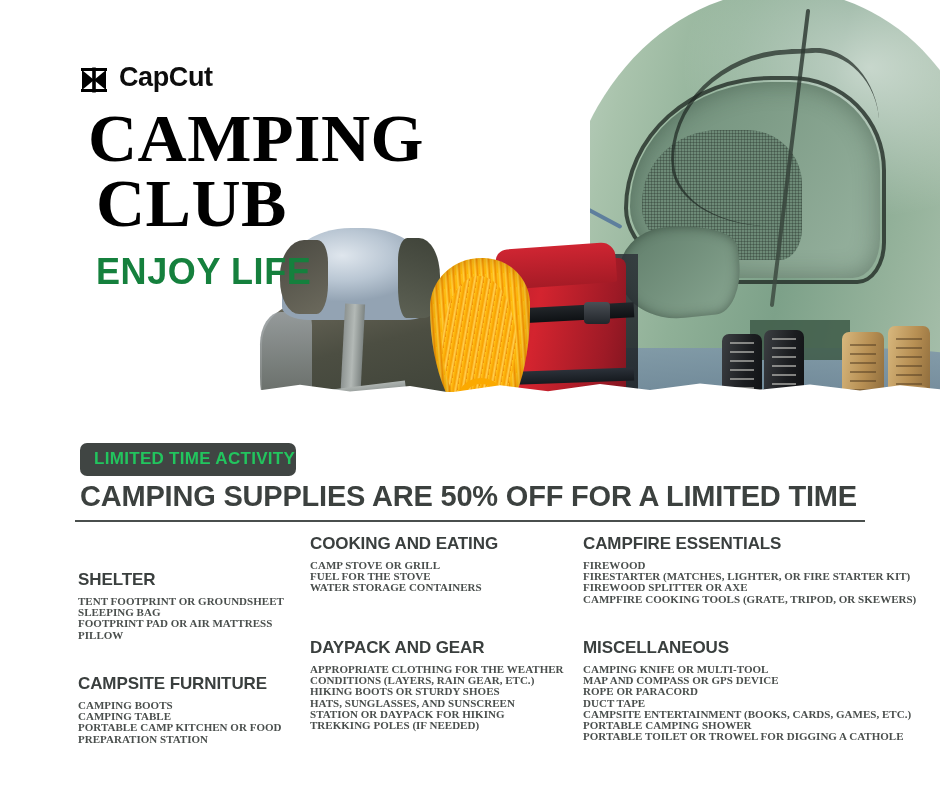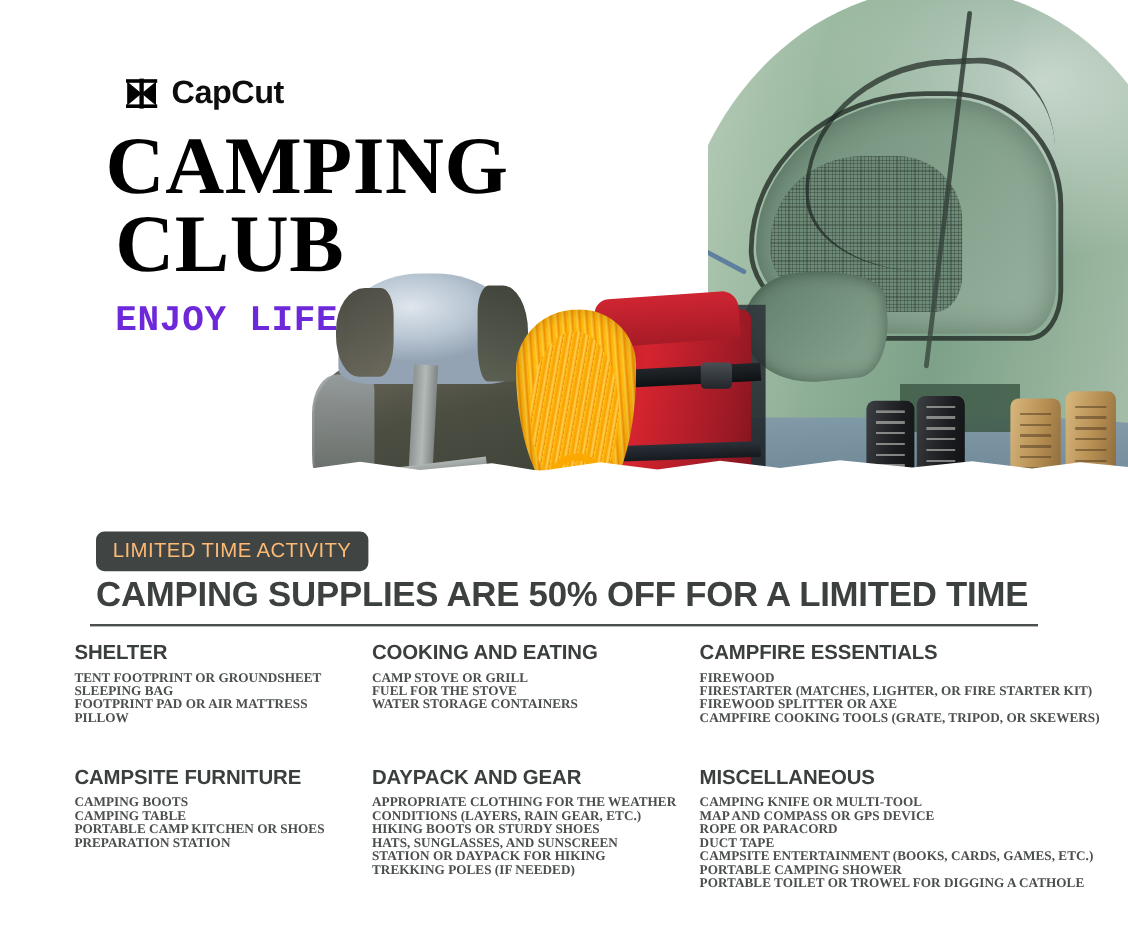--- a/index.html
+++ b/index.html
@@ -365,22 +365,22 @@
   .photo-left-white {
     position:absolute;
     left:0; top:0;
     width:250px; height:440px;
     background:#ffffff;
   }
 
   
   .brand {
     position:absolute;
-    left:104px; top:62px;
-    display:flex; align-items:center; gap:9px;
+    left:80px; top:62px;
+    display:flex; align-items:flex-end; gap:9px;
     z-index:6;
   }
   .brand-mark {
     width:30px; height:26px;
     flex:none;
   }
   .brand-name {
     font-size:27px;
     font-weight:bold;
     letter-spacing:-.4px;
@@ -395,39 +395,39 @@
   .title-line {
     font-family:"Liberation Serif", serif;
     font-weight:bold;
     font-size:68px;
     line-height:.96;
     letter-spacing:.5px;
     color:#000;
   }
   .title-line.l2 { margin-left:8px; }
   .subtitle {
-    font-family:Liberation Mono, monospace;
+    font-family:Liberation Sans, sans-serif;
     font-weight:bold;
-    font-size:30px;
+    font-size:36px;
     letter-spacing:.6px;
-    color:#6d28d9;
+    color:#15803d;
     margin-top:14px;
     margin-left:8px;
   }
 
   
   .badge {
     position:absolute;
     left:80px; top:443px;
     background:#404543;
-    color:#fdba74;
+    color:#22c55e;
     font-size:17px;
-    font-weight:normal;
+    font-weight:bold;
     letter-spacing:.3px;
-    padding:6px 14px 7px 14px;
+    padding:6px 1px 7px 14px;
     border-radius:7px;
     z-index:7;
   }
   .headline {
     position:absolute;
     left:80px; top:480px;
     font-size:29px;
     font-weight:bold;
     letter-spacing:-.2px;
     color:#3c413f;
@@ -445,21 +445,21 @@
   .grid {
     position:absolute;
     left:0; top:534px;
     width:940px;
   }
   .grid-row { position:relative; }
   .col {
     position:absolute;
     top:0;
   }
-  .col.c1 { left:62px; width:230px; }
+  .col.c1 { left:78px; width:230px;margin-top:36px; }
   .col.c2 { left:310px; width:270px; }
   .col.c3 { left:583px; width:300px; }
 
   .col-title {
     font-size:17px;
     font-weight:bold;
     letter-spacing:-.1px;
     color:#3a3f3e;
     margin-bottom:6px;
   }
@@ -604,21 +604,21 @@
         </ul>
     </div>
   </div>
 
   <div class="grid-row row2">
     <div class="col c1">
       <div class="col-title">CAMPSITE FURNITURE</div>
       <ul class="col-items">
           <li>CAMPING BOOTS</li>
           <li>CAMPING TABLE</li>
-          <li>PORTABLE CAMP KITCHEN OR SHOES</li>
+          <li>PORTABLE CAMP KITCHEN OR FOOD</li>
           <li>PREPARATION STATION</li>
         </ul>
     </div>
     <div class="col c2">
       <div class="col-title">DAYPACK AND GEAR</div>
       <ul class="col-items">
           <li>APPROPRIATE CLOTHING FOR THE WEATHER</li>
           <li>CONDITIONS (LAYERS, RAIN GEAR, ETC.)</li>
           <li>HIKING BOOTS OR STURDY SHOES</li>
           <li>HATS, SUNGLASSES, AND SUNSCREEN</li>

